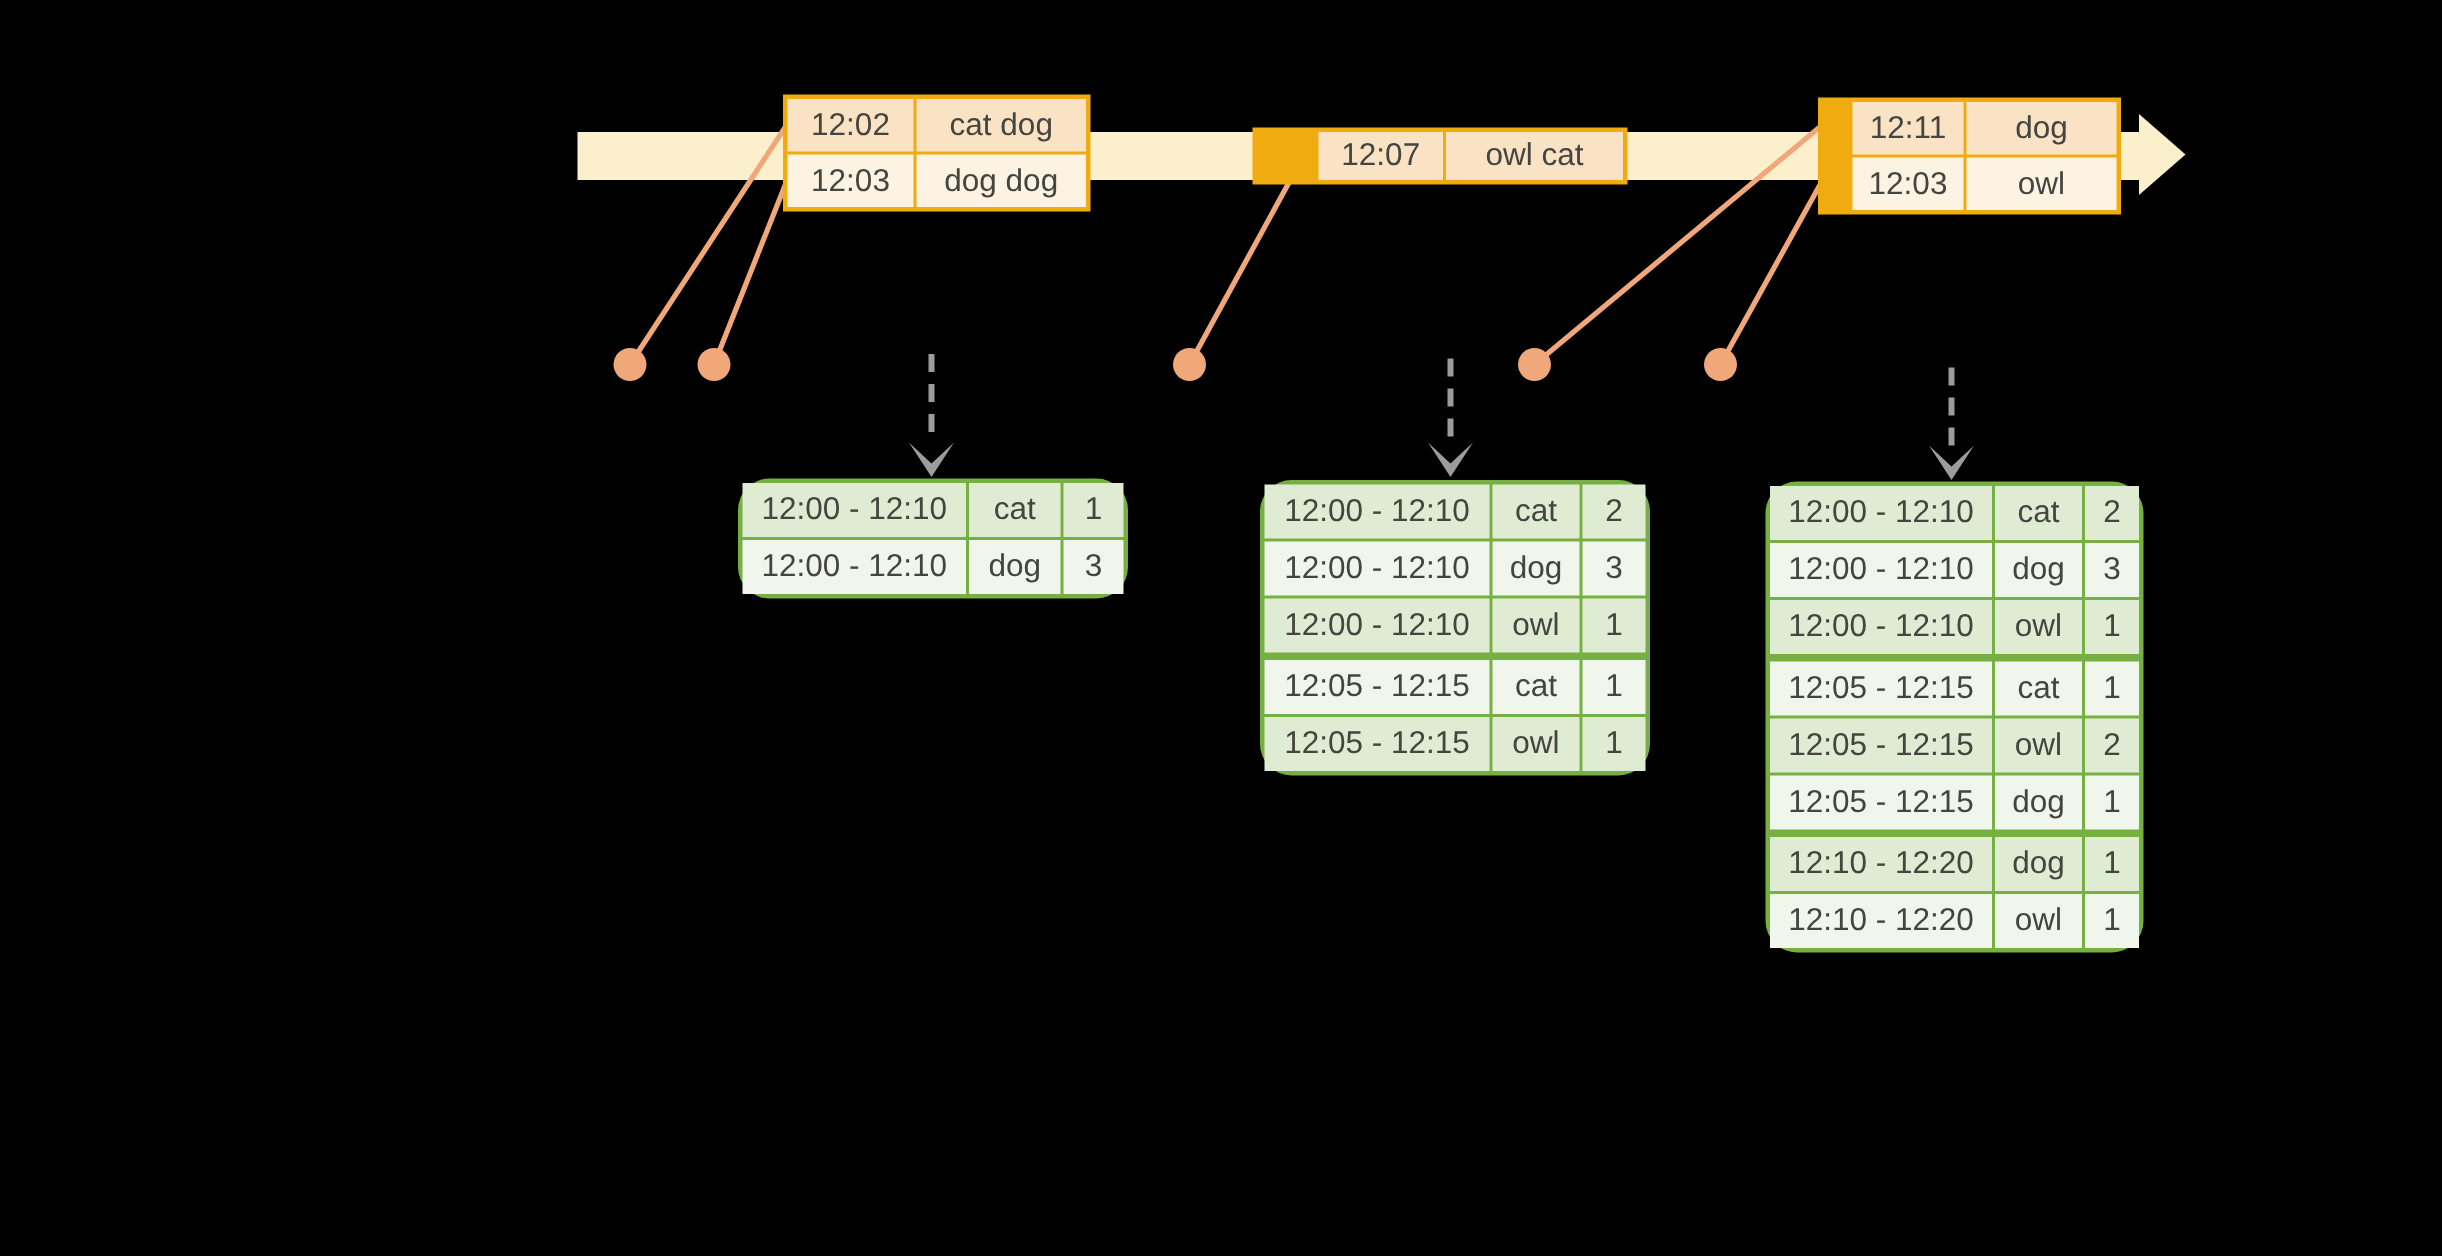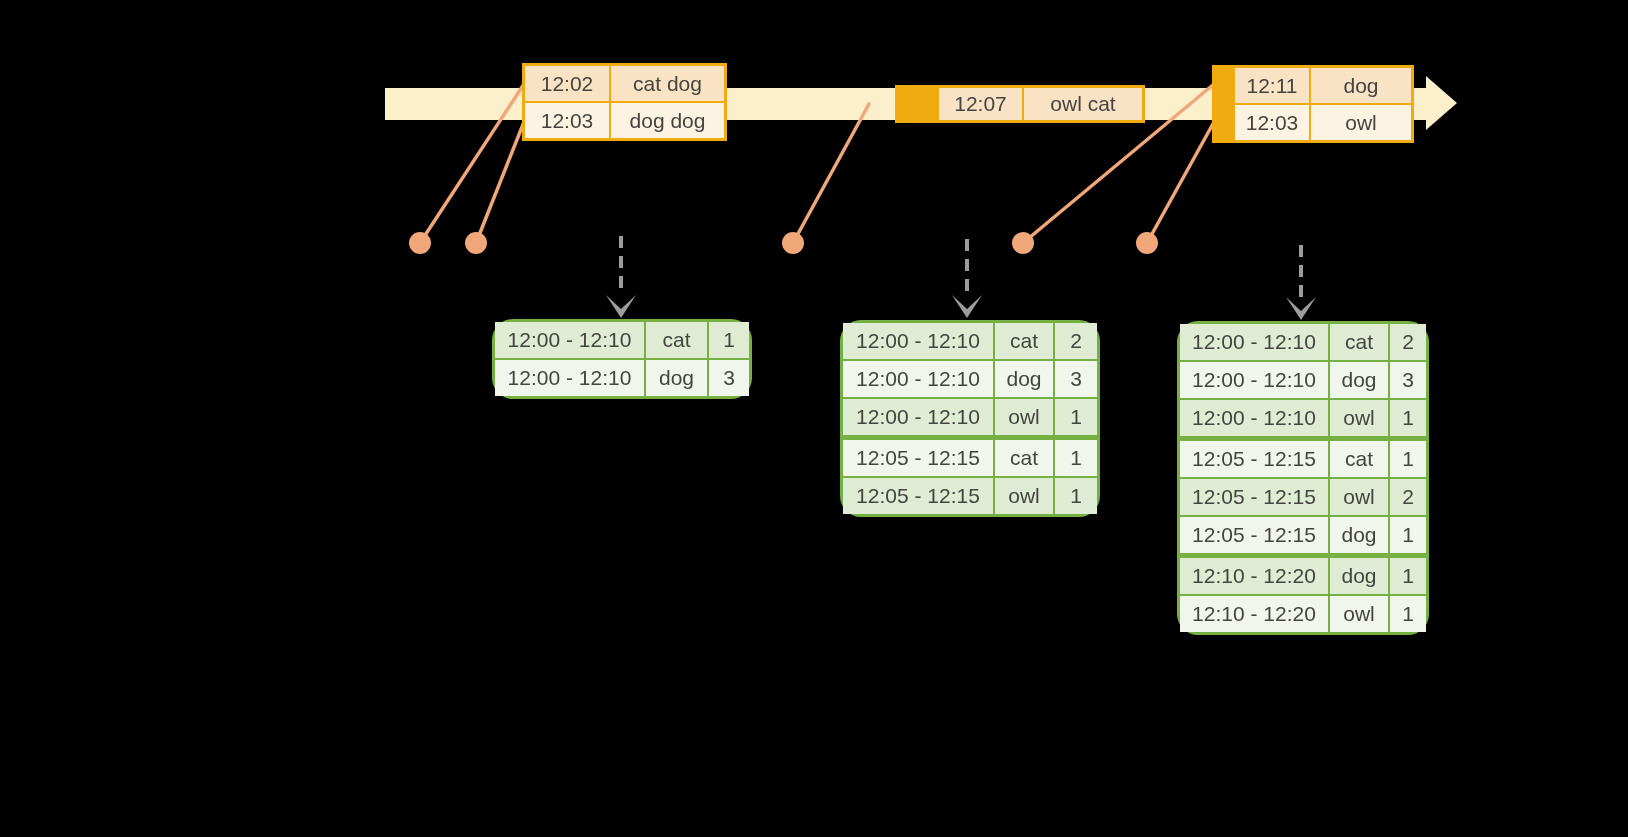--- a/index.html
+++ b/index.html
@@ -46,21 +46,21 @@
   }
   .event{background:var(--event-border);}
   .event .row .cell{background:var(--event-row-light);height:35px;}
   .event .row.dark .cell{background:var(--event-row-dark);}
   .result{background:var(--result-border);border-radius:21px;}
   .result .row .cell{background:var(--result-row-light);height:36px;}
   .result .row.dark .cell{background:var(--result-row-dark);}
   .row.sep{margin-top:3px;}
   
   #event1{left:522px;top:63px;}  #event1 .row{grid-template-columns:84px 113px;}
-  #event2{left:895px;top:85px;padding-left:44px;}  #event2 .row{grid-template-columns:83px 118px;}
+  #event2{left:835px;top:85px;padding-left:44px;}  #event2 .row{grid-template-columns:83px 118px;}
   #event2 .cell{height:32px;}
   #event3{left:1212px;top:65px;} #event3 .row{grid-template-columns:74px 100px;margin-left:20px;}
   #result1{left:492px;top:319px;} #result1 .row{grid-template-columns:149px 61px 40px;}
   #result2{left:840px;top:320px;} #result2 .row{grid-template-columns:150px 58px 42px;}
   #result3{left:1177px;top:321px;}#result3 .row{grid-template-columns:148px 58px 36px;}
 </style>
 </head>
 <body>
 
 <div class="canvas">

